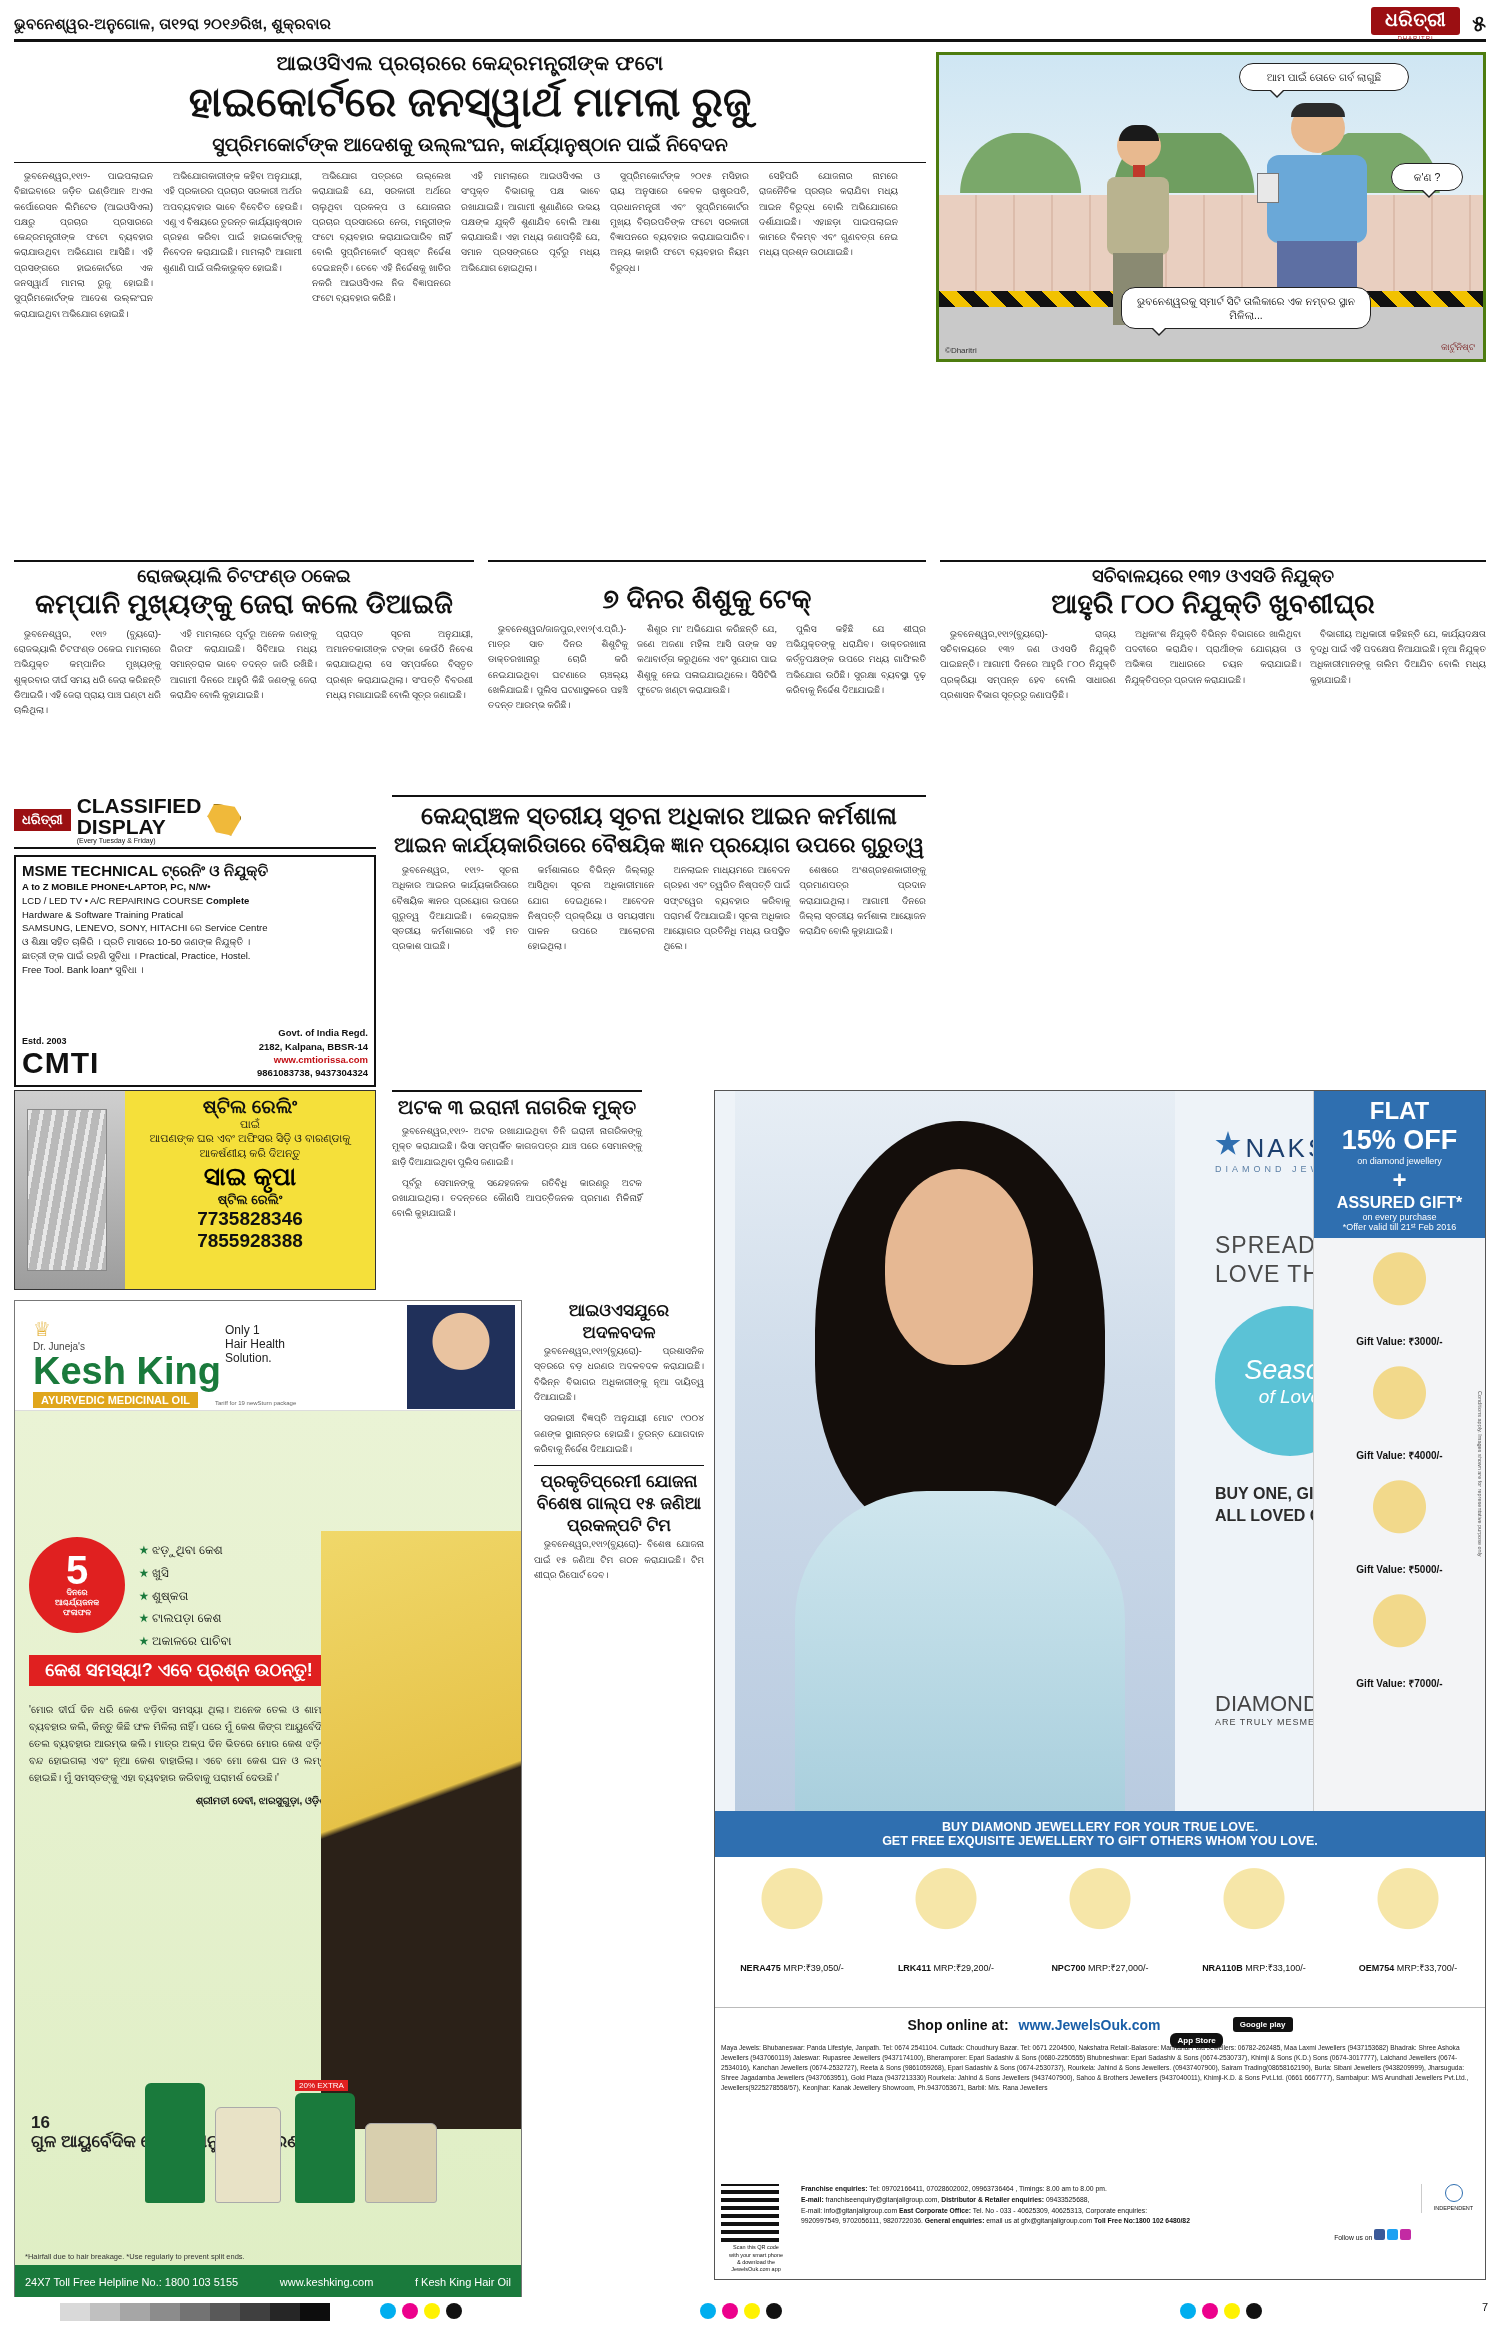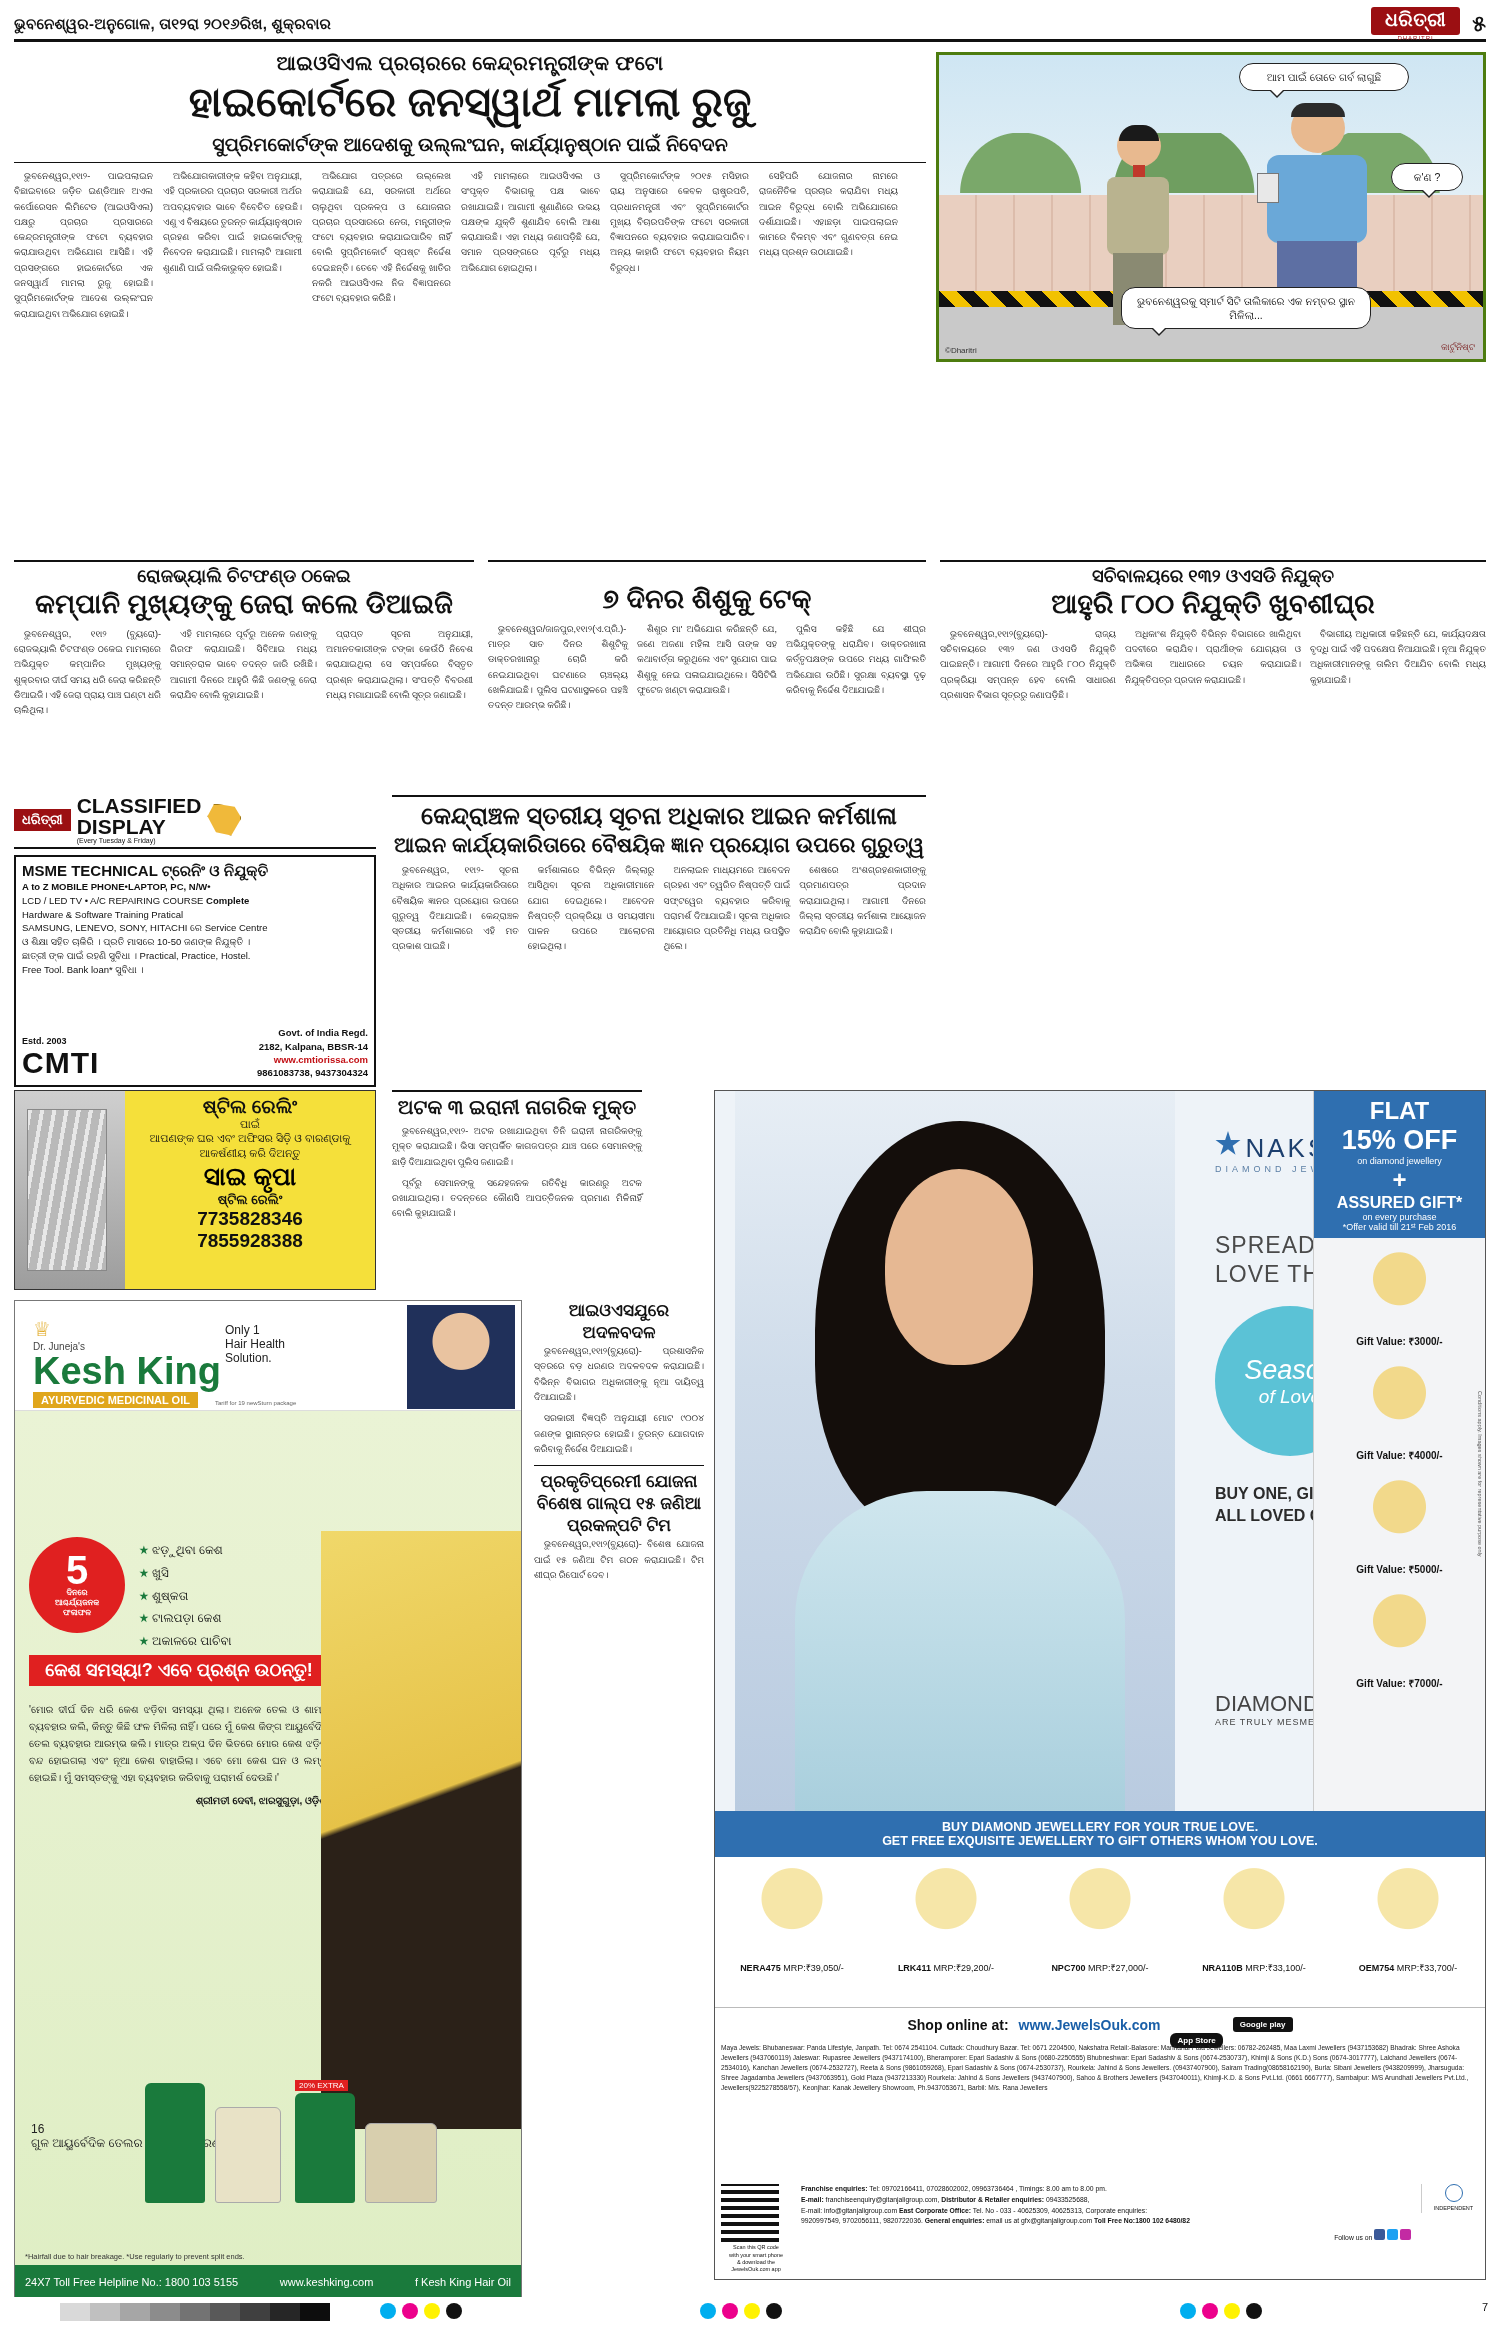--- a/index.html
+++ b/index.html
@@ -140,21 +140,21 @@
   .kk-five b { font-size:40px; line-height:.9; }
   .kk-five span { font-size:8px; }
   .kk-bullets { position:absolute; left:124px; top:128px; font-size:12px; line-height:1.9; }
   .kk-bullets div:before { content:"★ "; color:#1a7a3c; }
   .kk-q { position:absolute; left:14px; top:244px; width:300px; background:#e02020; color:#fff;
           font-size:18px; font-weight:bold; text-align:center; padding:5px 0; }
   .kk-body { position:absolute; left:14px; top:290px; width:300px; font-size:10px; line-height:1.7; text-align:justify; }
   .kk-model { position:absolute; right:0; top:120px; width:200px; bottom:170px;
               background:linear-gradient(160deg,#f0d86a,#e6c248 45%,#2b2118 46%); }
   .kk-16 { position:absolute; left:16px; bottom:150px; font-size:54px; font-weight:bold; color:#1a7a3c; line-height:.9;}
-  .kk-16 span { font-size:12px; display:block; color:#222; font-weight:normal;}
+  .kk-16 span { font-size:17px; display:block; color:#222; font-weight:bold;}
   .kk-bottles { position:absolute; left:130px; bottom:96px; width:340px; height:150px; }
   .bottle { position:absolute; bottom:0; background:#1a7a3c; border-radius:6px 6px 3px 3px; }
   .kk-foot { position:absolute; left:0; right:0; bottom:0; height:34px; background:#1a7a3c; color:#fff;
              font-size:11px; display:flex; align-items:center; justify-content:space-between; padding:0 10px; }
   .kk-note { position:absolute; left:10px; bottom:38px; font-size:7.5px; color:#333; }
 
   
   #iocm { position:absolute; left:534px; top:1300px; width:170px; }
   #iocm .i-head { font-size:17px; font-weight:bold; text-align:center; line-height:1.3; }
 

